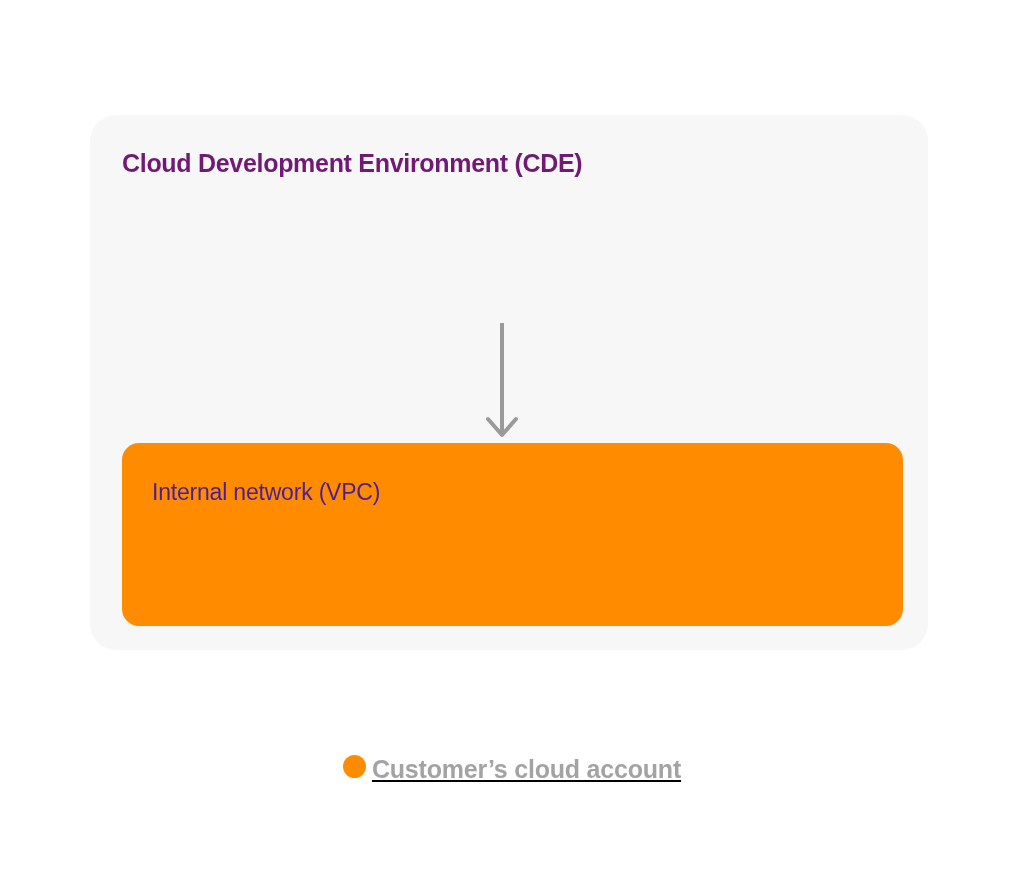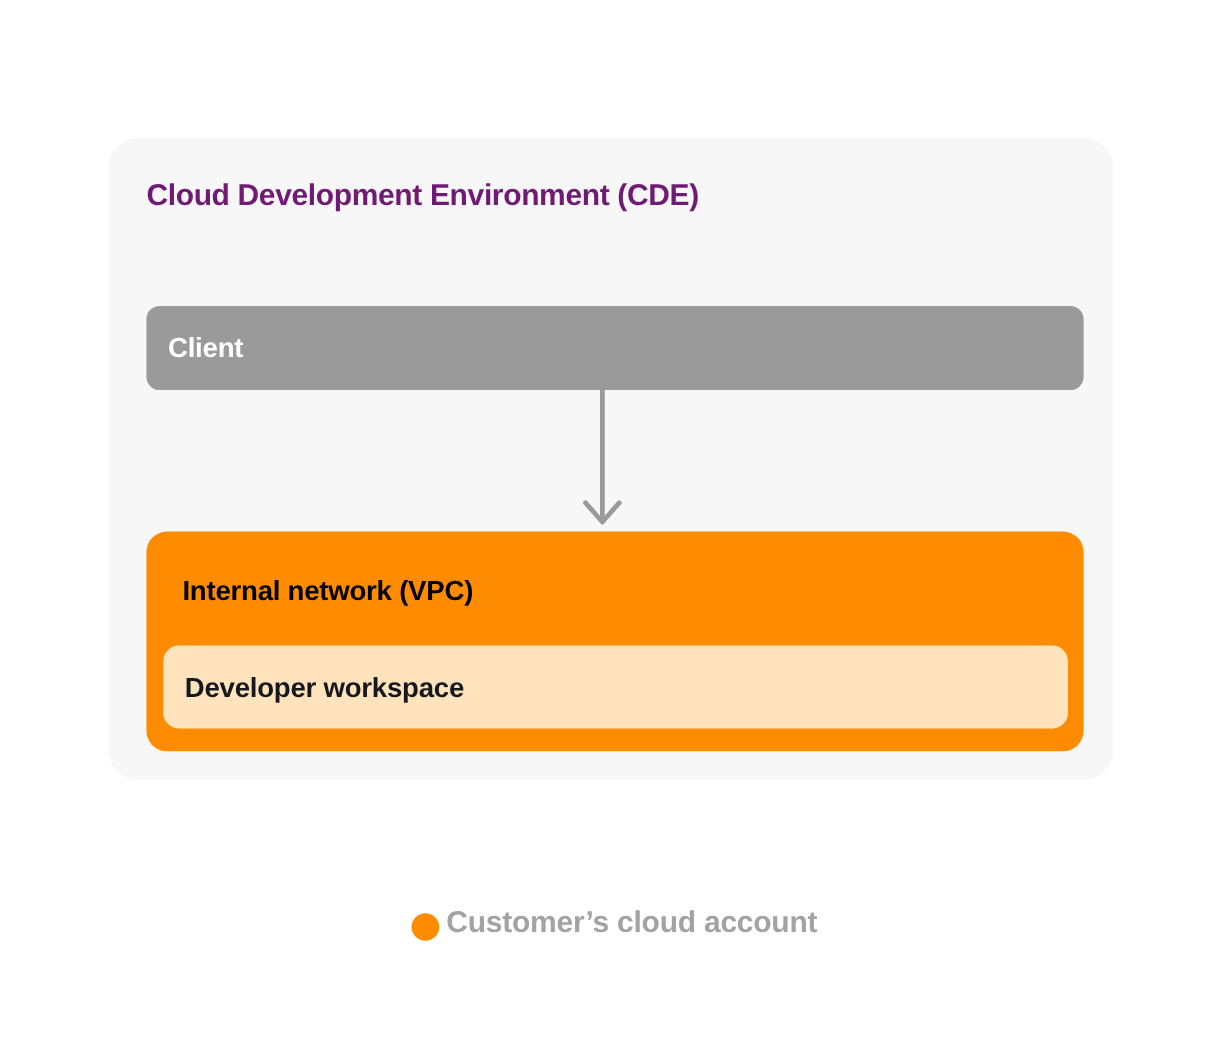--- a/index.html
+++ b/index.html
@@ -86,22 +86,22 @@
     height: 183px;
     background: #ff8c00;
     border-radius: 17px;
     box-sizing: border-box;
   }
   .vpc-label {
     position: absolute;
     left: 30px;
     top: 36px;
     font-size: 23px;
-    font-weight: bold;
-    color: #000000;
+    font-weight: normal;
+    color: #4c1d95;
     letter-spacing: -0.2px;
     white-space: nowrap;
   }
 
   
   .workspace-box {
     position: absolute;
     left: 14px;
     top: 95px;
     width: 754px;
@@ -122,23 +122,24 @@
     white-space: nowrap;
   }
 
   
   .legend {
     position: absolute;
     left: 0;
     top: 755px;
     width: 1024px;
     display: flex;
-    align-items: flex-end;
+    align-items: flex-start;
     justify-content: center;
     gap: 6px;
+    text-decoration: underline;
   }
   .legend-dot {
     width: 23px;
     height: 23px;
     border-radius: 50%;
     background: #ff8c00;
     flex: 0 0 auto;
   }
   .legend-label {
     font-size: 25px;
@@ -150,37 +151,31 @@
 </style>
 </head>
 <body>
 
 <div id="diagram-root">
 
   <div class="cde-card">
 
     <div class="cde-title">Cloud Development Environment (CDE)</div>
 
-    <div class="client-box">
-      <div class="client-label">Client</div>
-    </div>
 
     <div class="arrow-wrap">
       <svg width="42" height="122" viewBox="0 0 42 122" xmlns="http://www.w3.org/2000/svg">
         <line x1="21" y1="0" x2="21" y2="110" stroke="#9a9a9a" stroke-width="4"></line>
         <polyline points="7,96 21,112 35,96" fill="none" stroke="#9a9a9a" stroke-width="4" stroke-linecap="round" stroke-linejoin="round"></polyline>
       </svg>
     </div>
 
     <div class="vpc-box">
       <div class="vpc-label">Internal network (VPC)</div>
 
-      <div class="workspace-box">
-        <div class="workspace-label">Developer workspace</div>
-      </div>
     </div>
 
   </div>
 
   <div class="legend">
     <span class="legend-dot"></span>
     <span class="legend-label">Customer’s cloud account</span>
   </div>
 
 </div>

